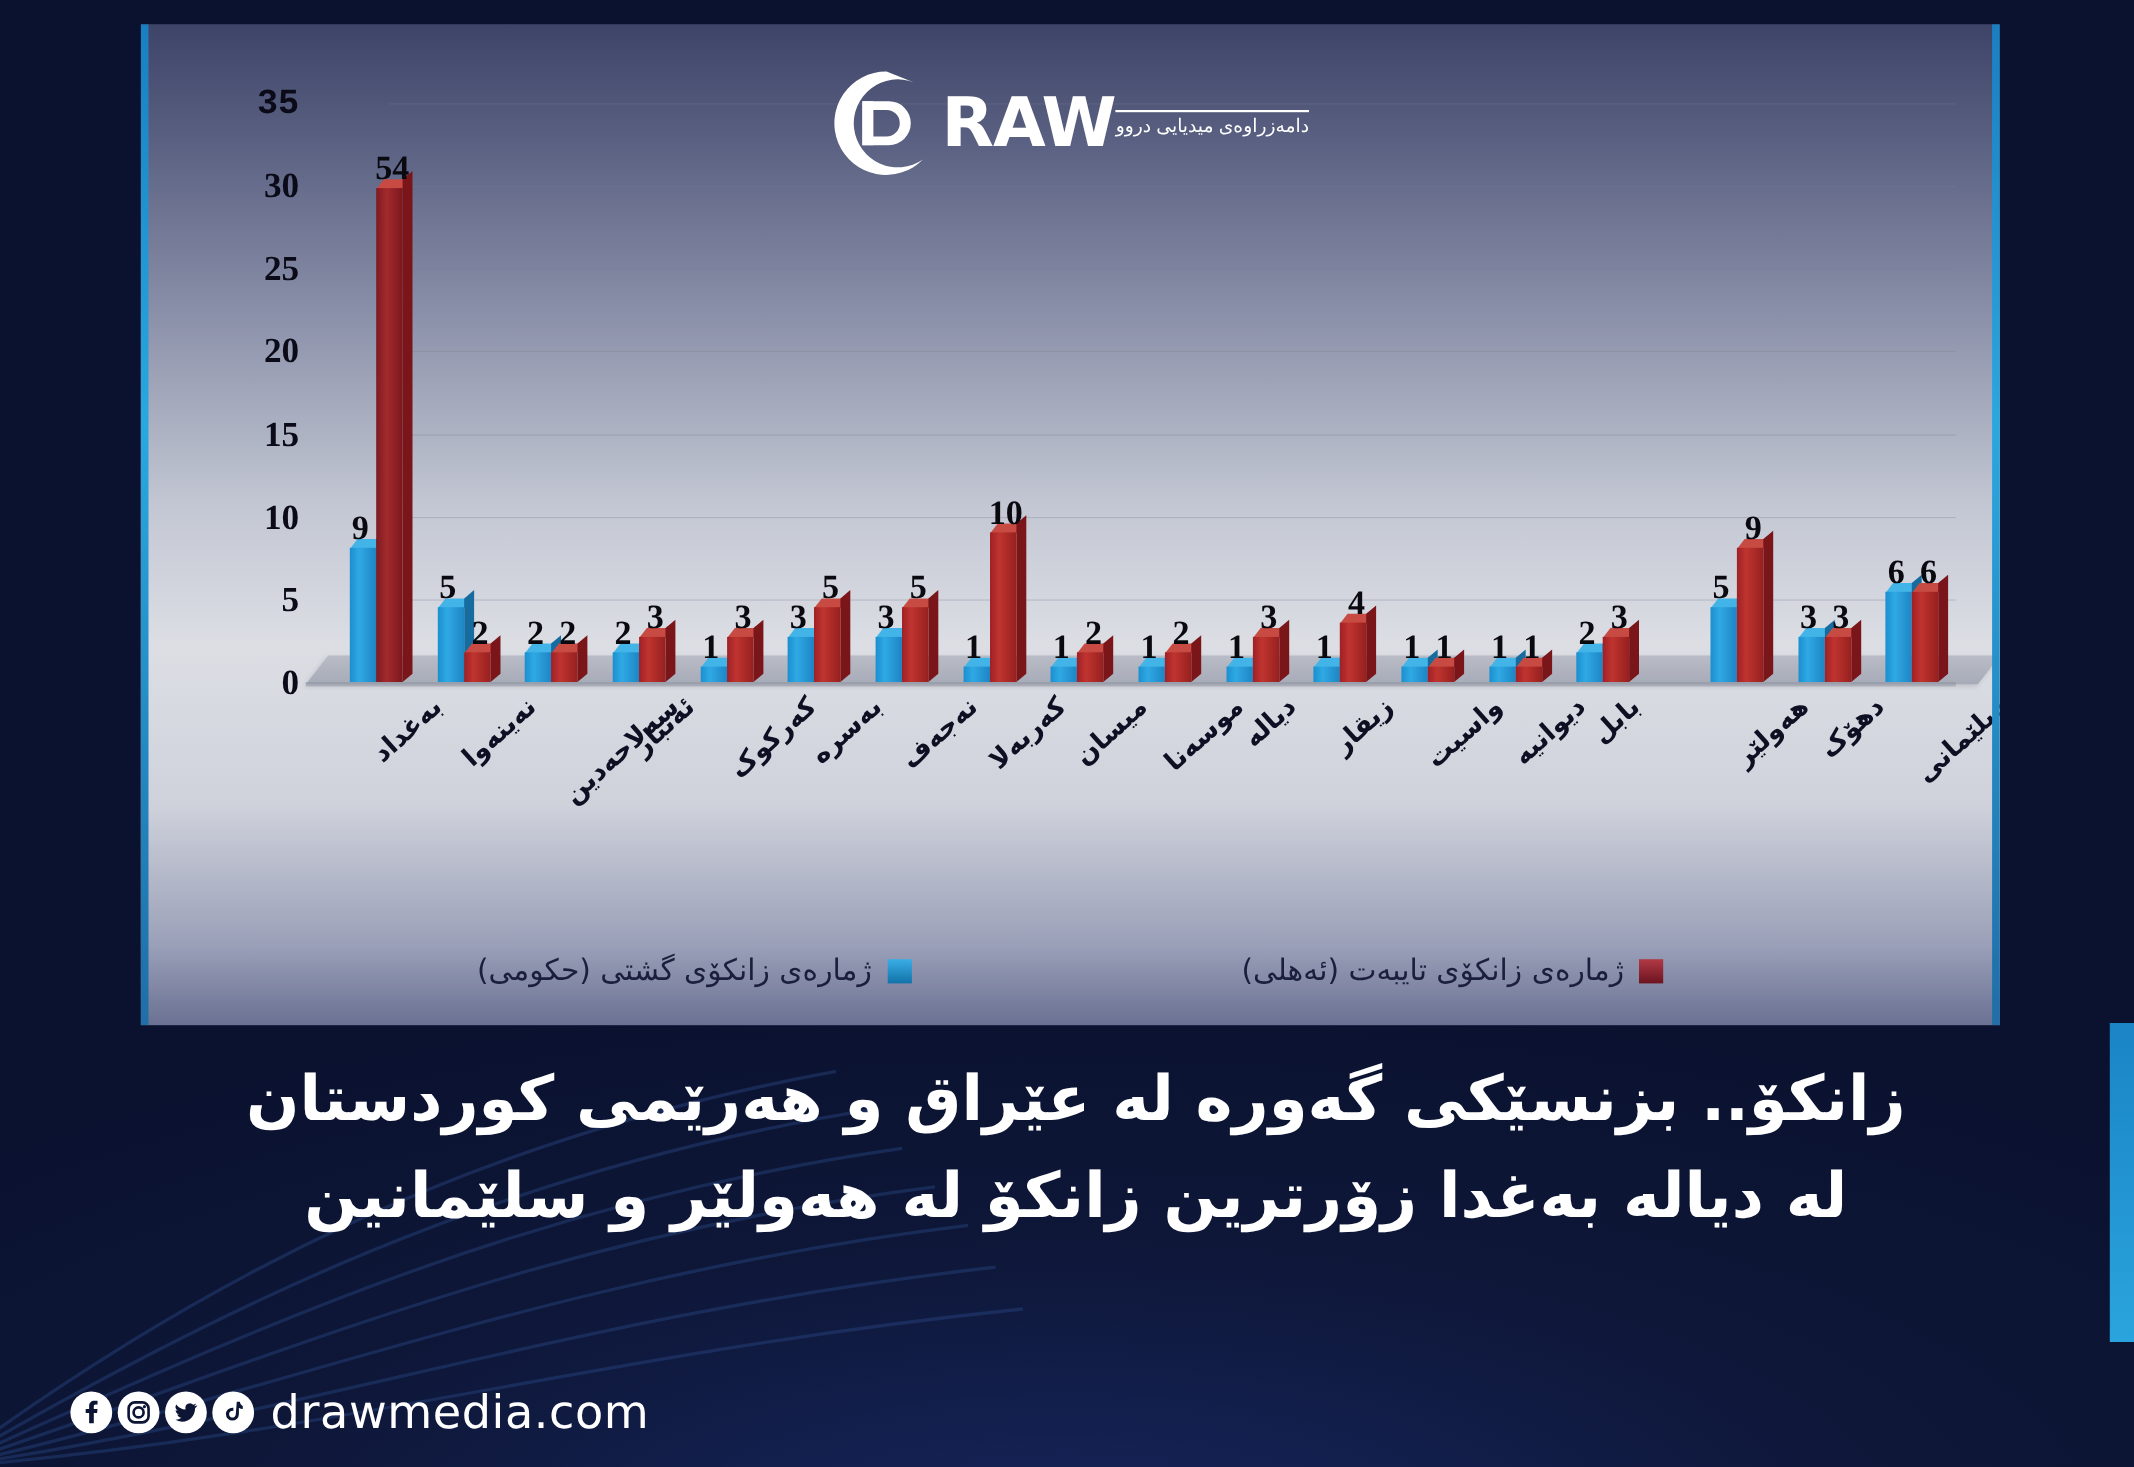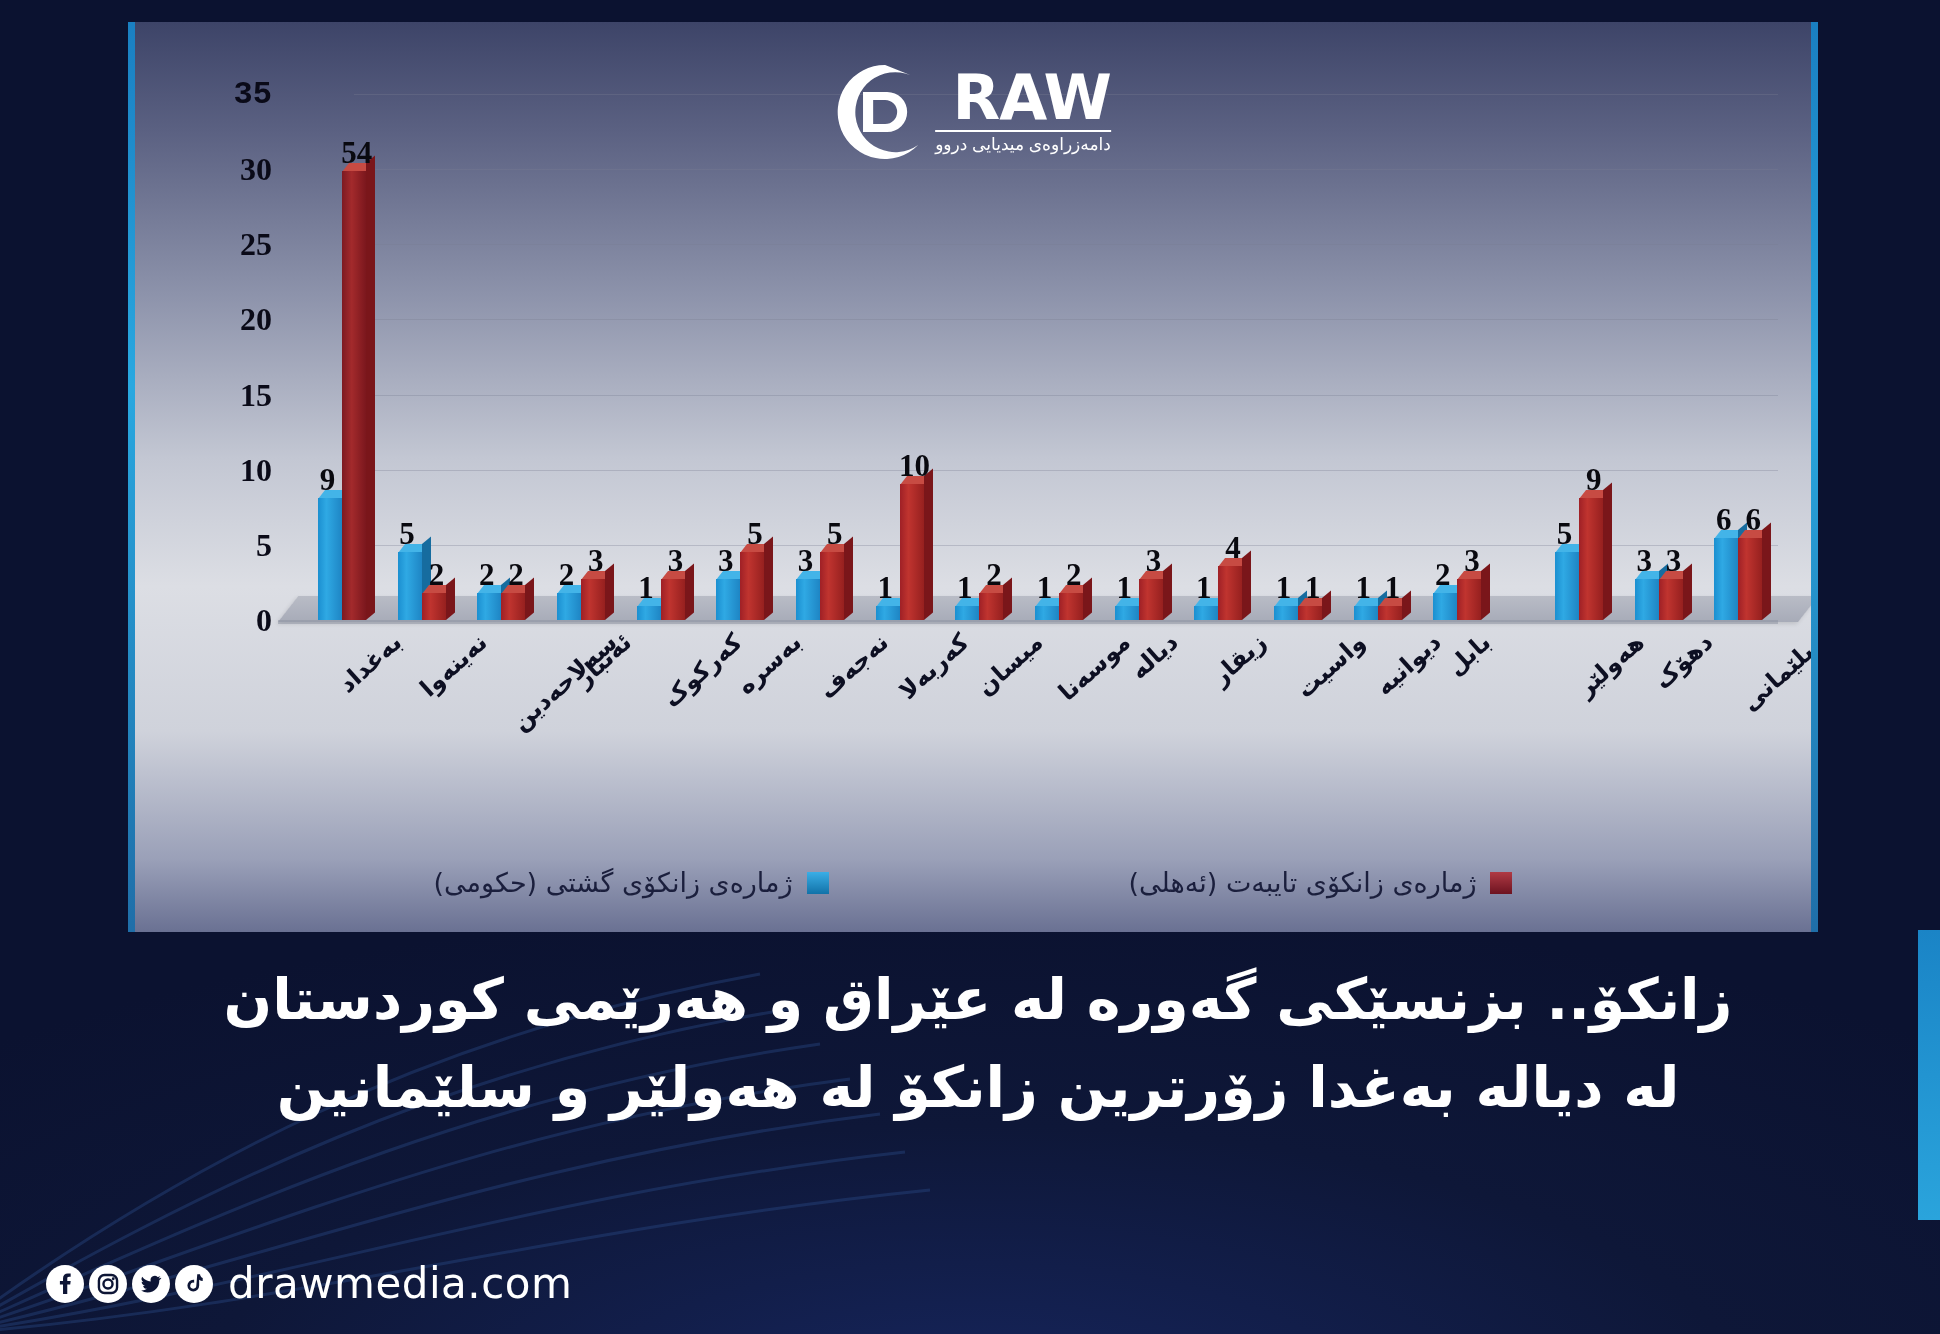--- a/index.html
+++ b/index.html
@@ -50,21 +50,21 @@
   
   #logo {
     position:absolute; left:50%; top:40px; transform:translateX(-50%);
     display:flex; align-items:center; gap:6px; z-index:6;
   }
   #logo .mark { width:100px; height:100px; position:relative; }
   #logo .word { color:#fff; font-size:62px; font-weight:bold; letter-spacing:-1px; line-height:.95;
                 font-family:"DejaVu Sans", sans-serif; }
   #logo .sub { color:#fff; font-size:17px; text-align:right; direction:rtl;
                border-top:2px solid #fff; padding-top:2px; margin-top:2px; letter-spacing:1px;}
-  #logo .wordwrap { display:flex; flex-direction:column; align-items:flex-end; margin-left:-6px;}
+  #logo .wordwrap { display:flex; flex-direction:row; align-items:center; margin-left:-6px;}
 
   
   #plot {
     position:absolute;
     left:150px; top:40px;
     width:1500px; height:640px;
   }
   #yaxis-labels { position:absolute; left:-92px; top:0; width:86px; height:560px; }
   .ytick {
     position:absolute; right:0; transform:translateY(-50%);
@@ -141,21 +141,21 @@
     color:#ffffff; font-family:"DejaVu Sans", sans-serif;
     font-weight:bold; font-size:57px; line-height:1.55; letter-spacing:0px;padding-left:16px;
   }
 
   
   #right-tab { position:absolute; right:0; top:930px; width:22px; height:290px;
                background:linear-gradient(180deg,#1a84c6,#2aa4dc); z-index:7; }
 
   
   #footer {
-    position:absolute; left:46px; bottom:26px;
+    position:absolute; left:64px; bottom:26px;
     display:flex; align-items:center; gap:5px; z-index:6;
   }
   .social { width:38px; height:38px; border-radius:50%; background:#fff;
             display:flex; align-items:center; justify-content:center; }
   .social svg { display:block; }
   #site { color:#fff; font-size:42px; font-family:"DejaVu Sans", sans-serif; margin-left:10px; letter-spacing:.5px;}
 </style>
 </head>
 <body>
 

